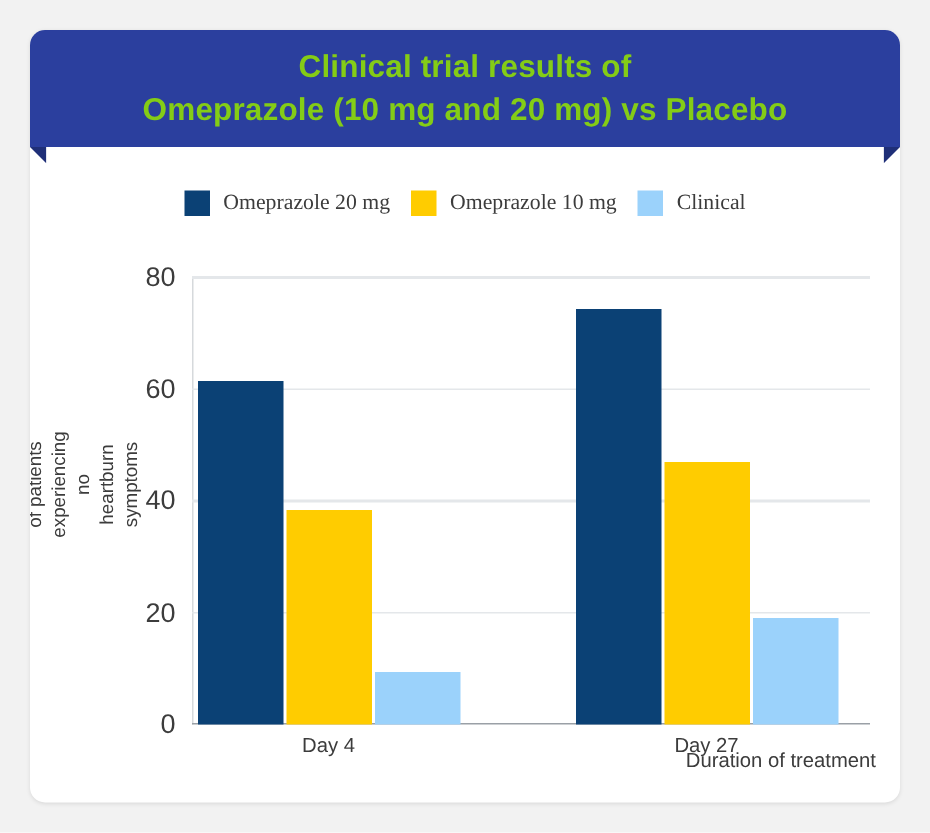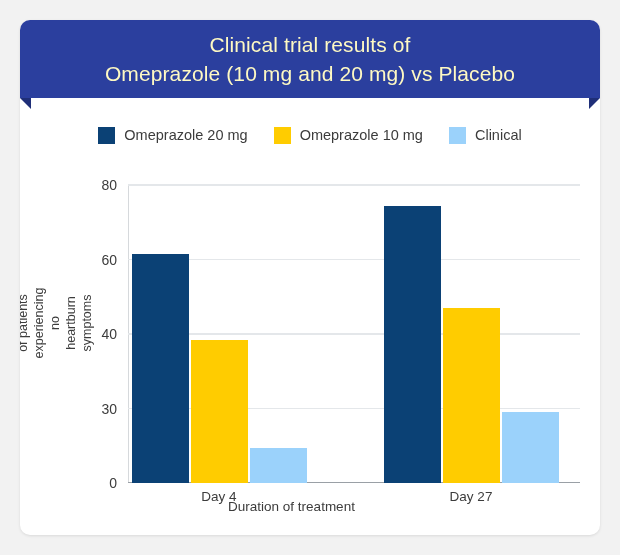--- a/index.html
+++ b/index.html
@@ -14,38 +14,38 @@
     background:#ffffff;border-radius:10px;overflow:hidden;
     box-shadow:0 1px 3px rgba(0,0,0,0.10);
   }
   .title-banner{
     position:absolute;left:0;top:0;width:580px;height:78px;
     background:#2b3f9e;
     display:flex;align-items:center;justify-content:center;
     text-align:center;
   }
   .title-banner .title-text{
-    color:#fef9c3;font-size:21px;line-height:29px;font-weight:400;
+    color:#84cc16;font-size:21px;line-height:29px;font-weight:700;
     letter-spacing:.1px;white-space:pre-line;
   }
   .banner-notch-l{
     position:absolute;left:0;top:78px;width:11px;height:11px;
     background:#1f2f78;
     clip-path:polygon(0 0,100% 0,100% 100%);
   }
   .banner-notch-r{
     position:absolute;right:0;top:78px;width:11px;height:11px;
     background:#1f2f78;
     clip-path:polygon(0 0,100% 0,0 100%);
   }
 
   
   .legend{
     position:absolute;left:0;top:97px;width:580px;height:36px;
-    display:flex;align-items:center;justify-content:center;gap:26px;
+    display:flex;align-items:center;justify-content:center;gap:14px;font-family:Liberation Serif, serif;
   }
   .legend-item{display:flex;align-items:center;gap:9px;}
   .legend-swatch{width:17px;height:17px;display:block;}
   .legend-label{font-size:14.5px;color:#3c3c3c;}
 
   
   .plot-wrap{position:absolute;left:0;top:133px;width:580px;height:382px;}
 
   .ylabel{
     position:absolute;left:14px;top:20px;width:26px;height:300px;
@@ -64,35 +64,35 @@
   }
   .axis-bottom{
     position:absolute;left:0;bottom:0;width:452px;height:1.5px;background:#9aa0a6;
   }
   .gridline{
     position:absolute;left:0;width:452px;height:1.5px;background:#e4e7ea;
   }
   .ytick{
     position:absolute;right:100%;margin-right:11px;
     transform:translateY(-50%);
-    font-size:14px;color:#3c3c3c;white-space:nowrap;
+    font-size:18px;color:#3c3c3c;white-space:nowrap;
   }
 
   .bars{
     position:absolute;left:0;bottom:0;width:452px;height:298px;
   }
   .bar{position:absolute;bottom:0;}
 
   .xtick{
     position:absolute;top:304px;transform:translateX(-50%);
     font-size:13.5px;color:#3c3c3c;white-space:nowrap;
   }
   .xlabel{
-    position:absolute;left:0;top:346px;width:543px;text-align:center;
-    font-size:13.5px;color:#3c3c3c;
+    position:absolute;left:0;top:346px;width:543px;text-align:right;
+    font-size:13.5px;color:#3c3c3c;padding-left:21px;
   }
 </style>
 </head>
 <body>
 
 <div class="card">
 
   <div class="title-banner">
     <div class="title-text">Clinical trial results of
 Omeprazole (10 mg and 20 mg) vs Placebo</div>
@@ -121,21 +121,21 @@
       <span style="white-space:pre-line">Percentage of patients experiencing no
 heartburn symptoms</span>
     </div>
 
     <div class="plot-area" id="plot-area">
       <div class="axis-left"></div>
       <div class="axis-bottom"></div>
       <div id="gridlines">
           <div class="ytick" style="top: 298px;">0</div>
           <div class="gridline" style="top: 222.75px;"></div>
-          <div class="ytick" style="top: 223.5px;">30</div>
+          <div class="ytick" style="top: 223.5px;">20</div>
           <div class="gridline" style="top: 148.25px;"></div>
           <div class="ytick" style="top: 149px;">40</div>
           <div class="gridline" style="top: 73.75px;"></div>
           <div class="ytick" style="top: 74.5px; text-align: center;">60</div>
           <div class="gridline" style="top: -0.75px;"></div>
           <div class="ytick" style="top: 0px;">80</div>
         </div>
       <div class="bars" id="bars">
           <div class="bar" title="Omeprazole 20 mg — Day 7: 61.5" style="left: 3.5px; width: 57px; height: 229.088px; background: rgb(11, 65, 117);"></div>
           <div class="bar" title="Omeprazole 10 mg — Day 7: 38.5" style="left: 62.5px; width: 57px; height: 143.412px; background: rgb(255, 204, 0);"></div>

